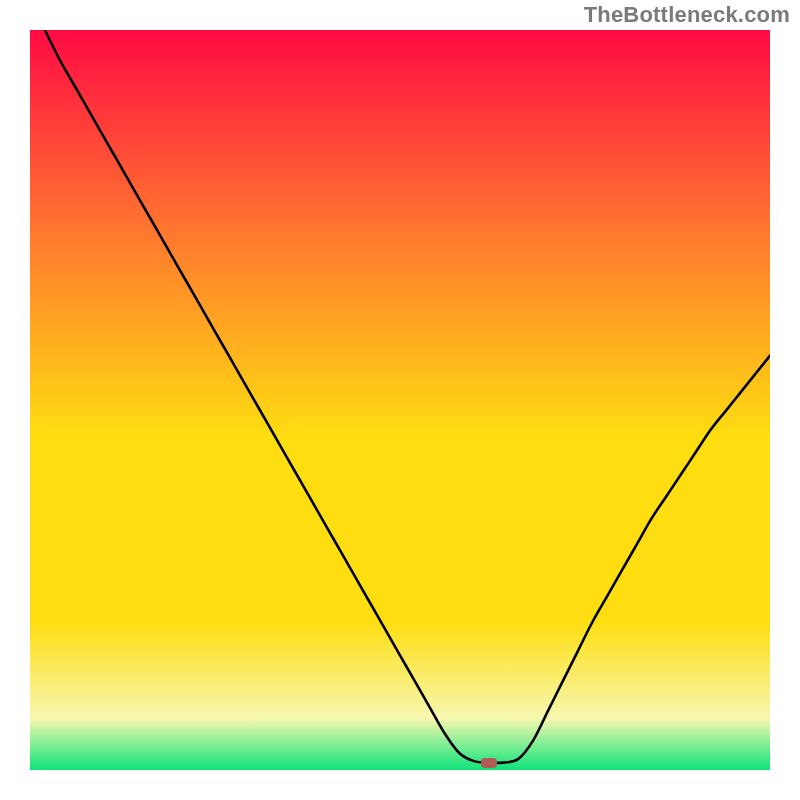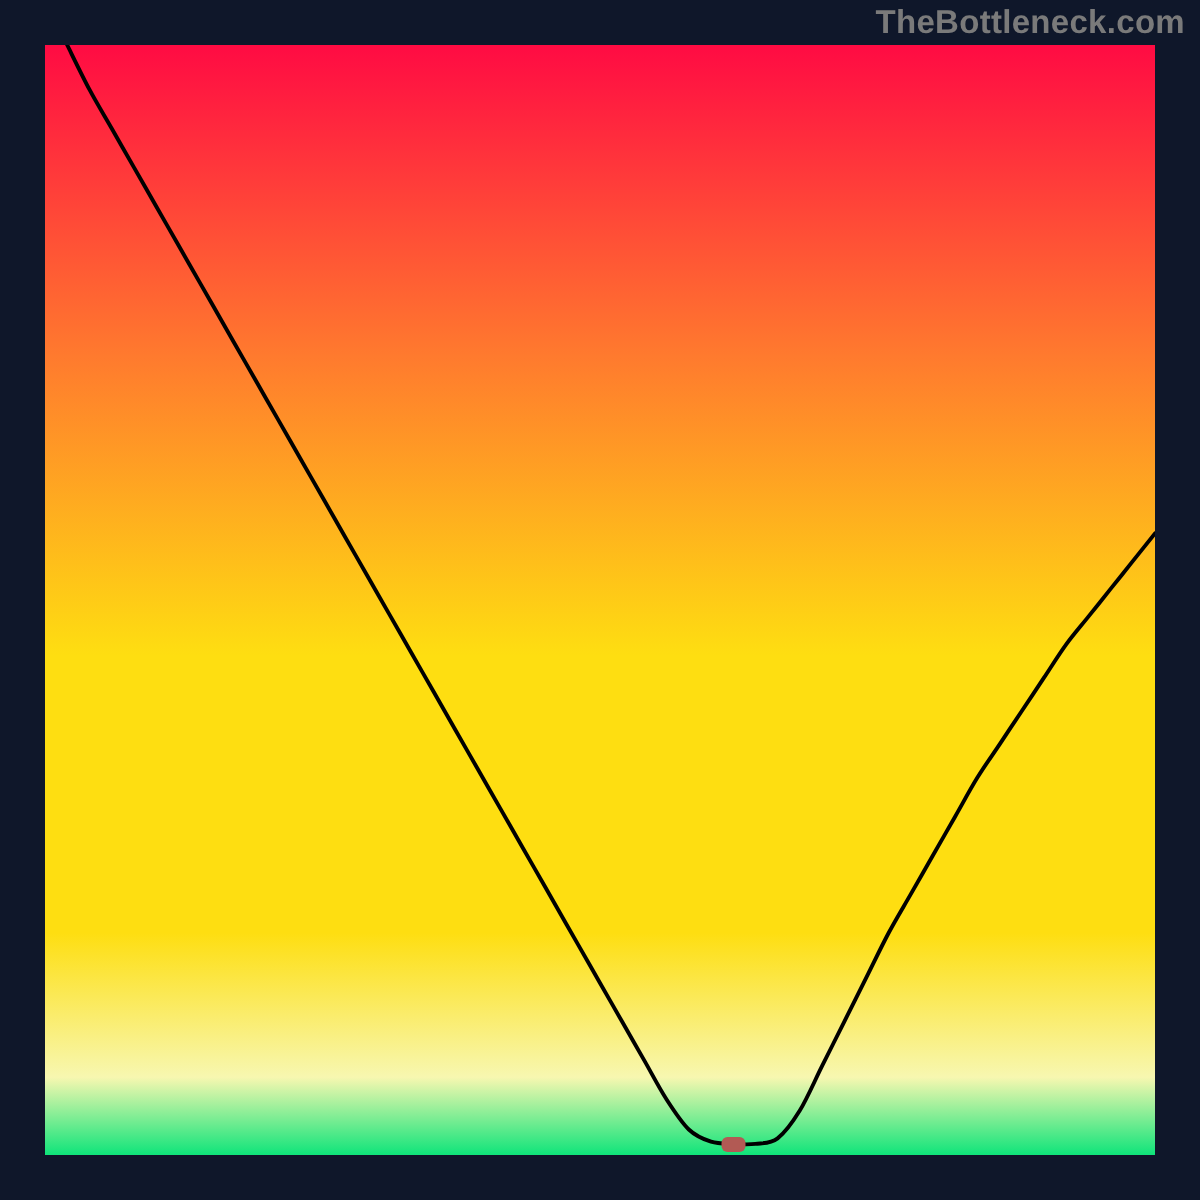--- a/index.html
+++ b/index.html
@@ -8,21 +8,21 @@
     width: 800px;
     height: 800px;
     background: #000;
     font-family: Arial, Helvetica, sans-serif;
     overflow: hidden;
   }
   .frame {
     position: relative;
     width: 800px;
     height: 800px;
-    background: #0f172a;
+    background: #ffffff;
   }
   .watermark {
     position: absolute;
     top: 2px;
     right: 10px;
     color: #7a7a7a;
     font-size: 22px;
     font-weight: 600;
     letter-spacing: 0.2px;
     user-select: none;

